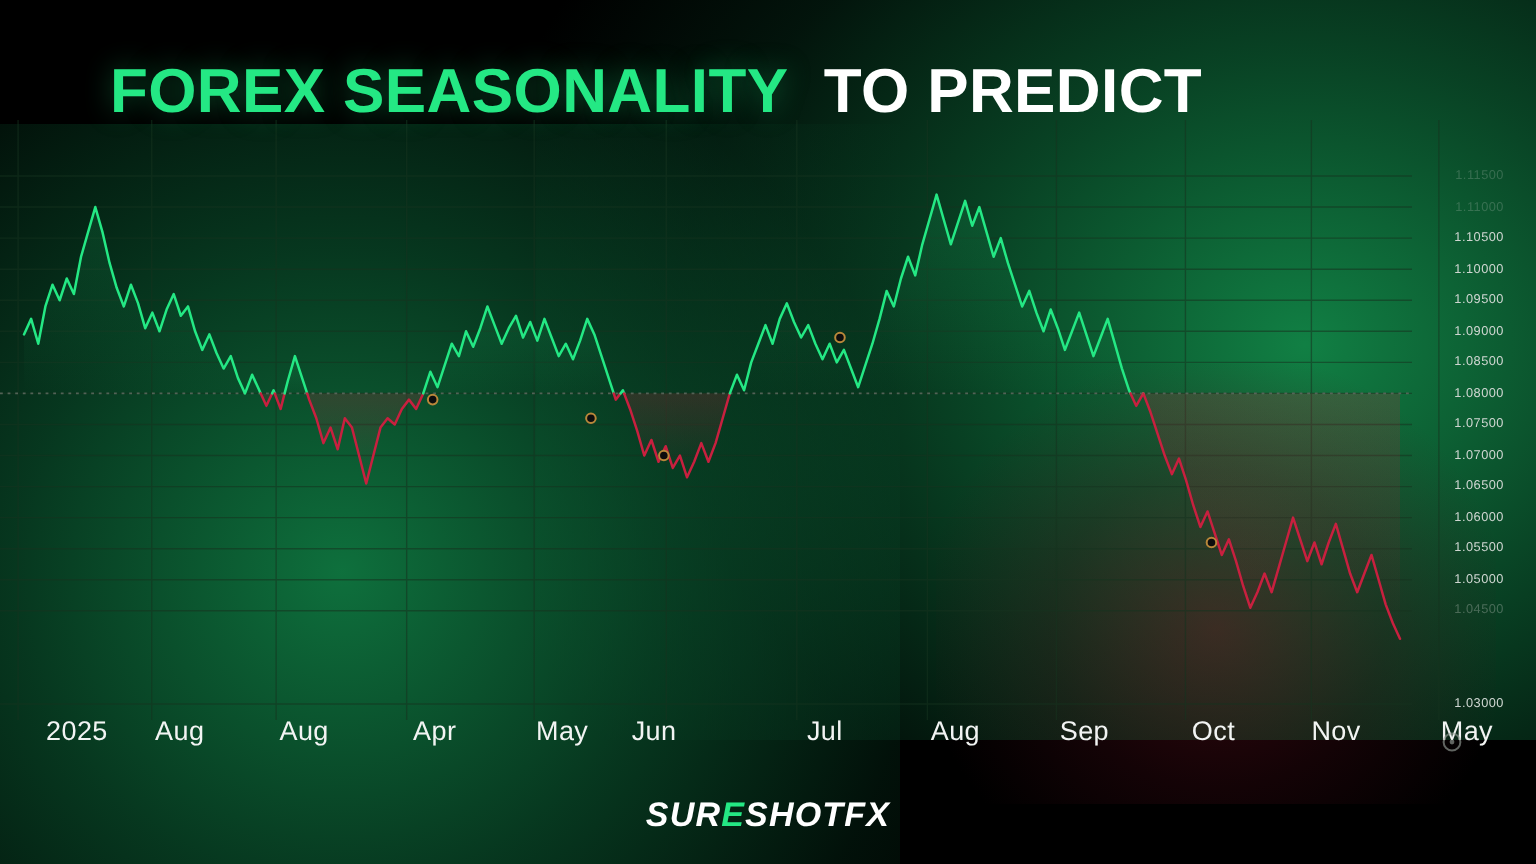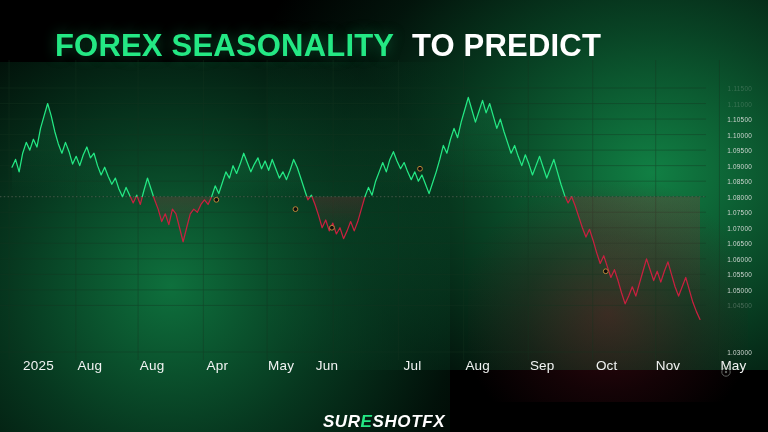--- a/index.html
+++ b/index.html
@@ -121,21 +121,21 @@
     position:absolute;
     right:36px; bottom:56px;
     width:12px; height:12px;
     z-index:9;
     opacity:0.62;
   }
 
   
   #footer-logo {
     position:absolute;
-    left:0; bottom:0;
+    left:0; bottom:14px;
     width:768px;
     text-align:center;
     z-index:12;
   }
   .logo-text {
     display:inline-block;
     font-size:17px;
     font-weight:bold;
     letter-spacing:0.6px;
     color:#ffffff;

